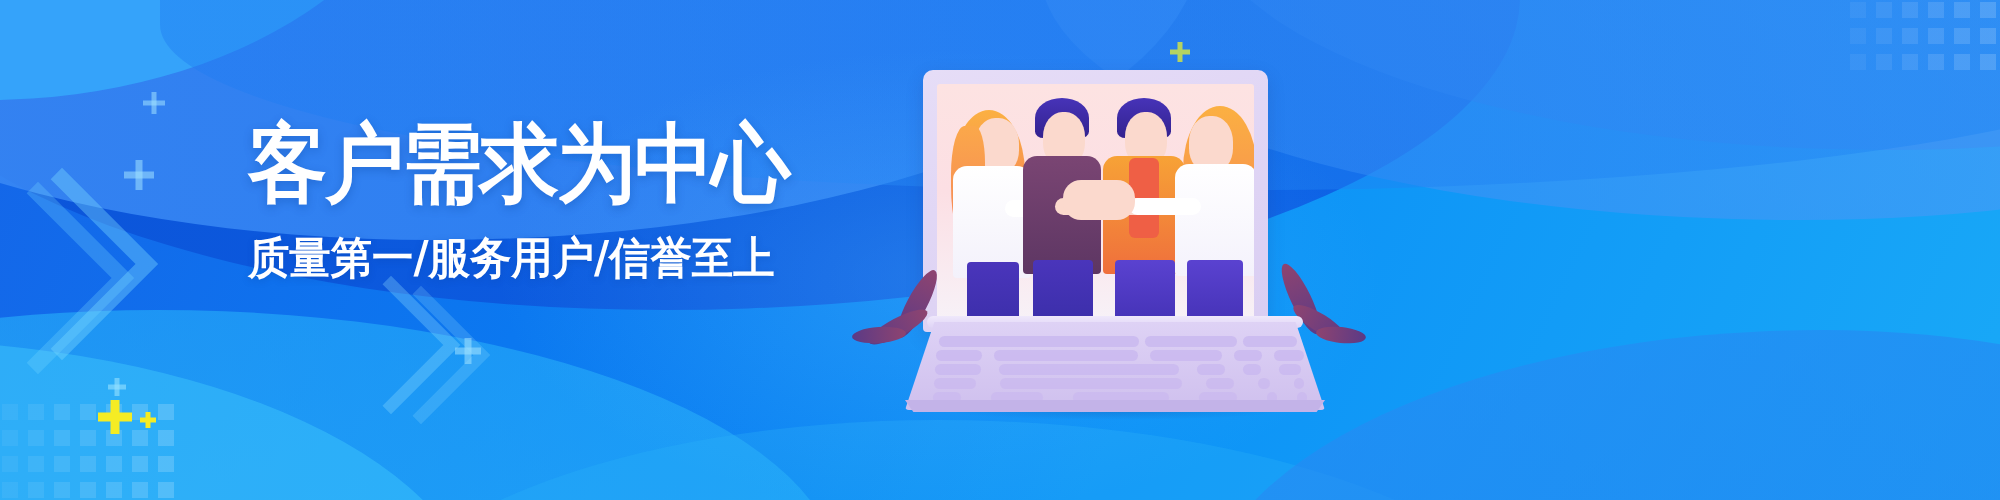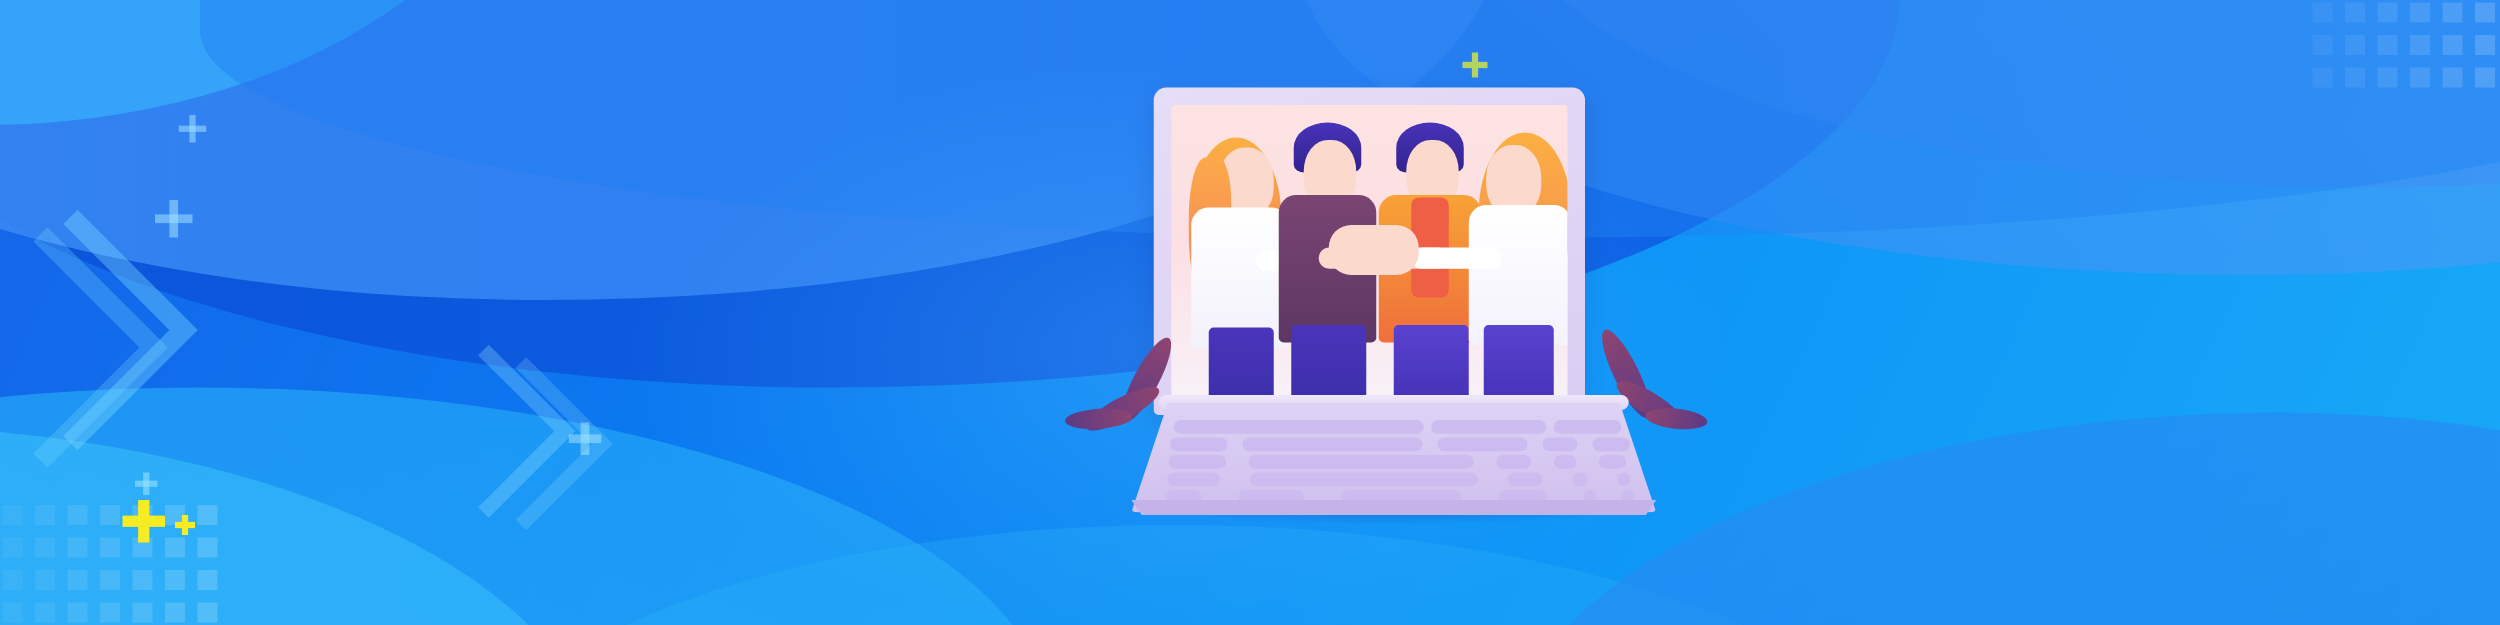--- a/index.html
+++ b/index.html
@@ -271,20 +271,24 @@
 
   <div class="plus soft   p-a"></div>
   <div class="plus soft   p-b"></div>
   <div class="plus yellow p-c"></div>
   <div class="plus        p-d"></div>
   <div class="plus yellow p-e"></div>
   <div class="plus yellow p-f"></div>
   <div class="plus        p-g"></div>
   <div class="plus soft   p-h"></div>
 
+  <div id="copy">
+    <div class="headline">客户需求为中心</div>
+    <div class="subline">质量第一/服务用户/信誉至上</div>
+  </div>
 
   <div id="laptop">
 
     <div class="shadow-ellipse"></div>
 
     <div class="lid">
       <div class="screen">
 
         <div class="person" style="left:6px;width:96px;height:220px;">
           <div class="hair" style="left:10px;top:6px;width:72px;height:126px;background:linear-gradient(180deg,#fbb042,#f47a5c);"></div>

